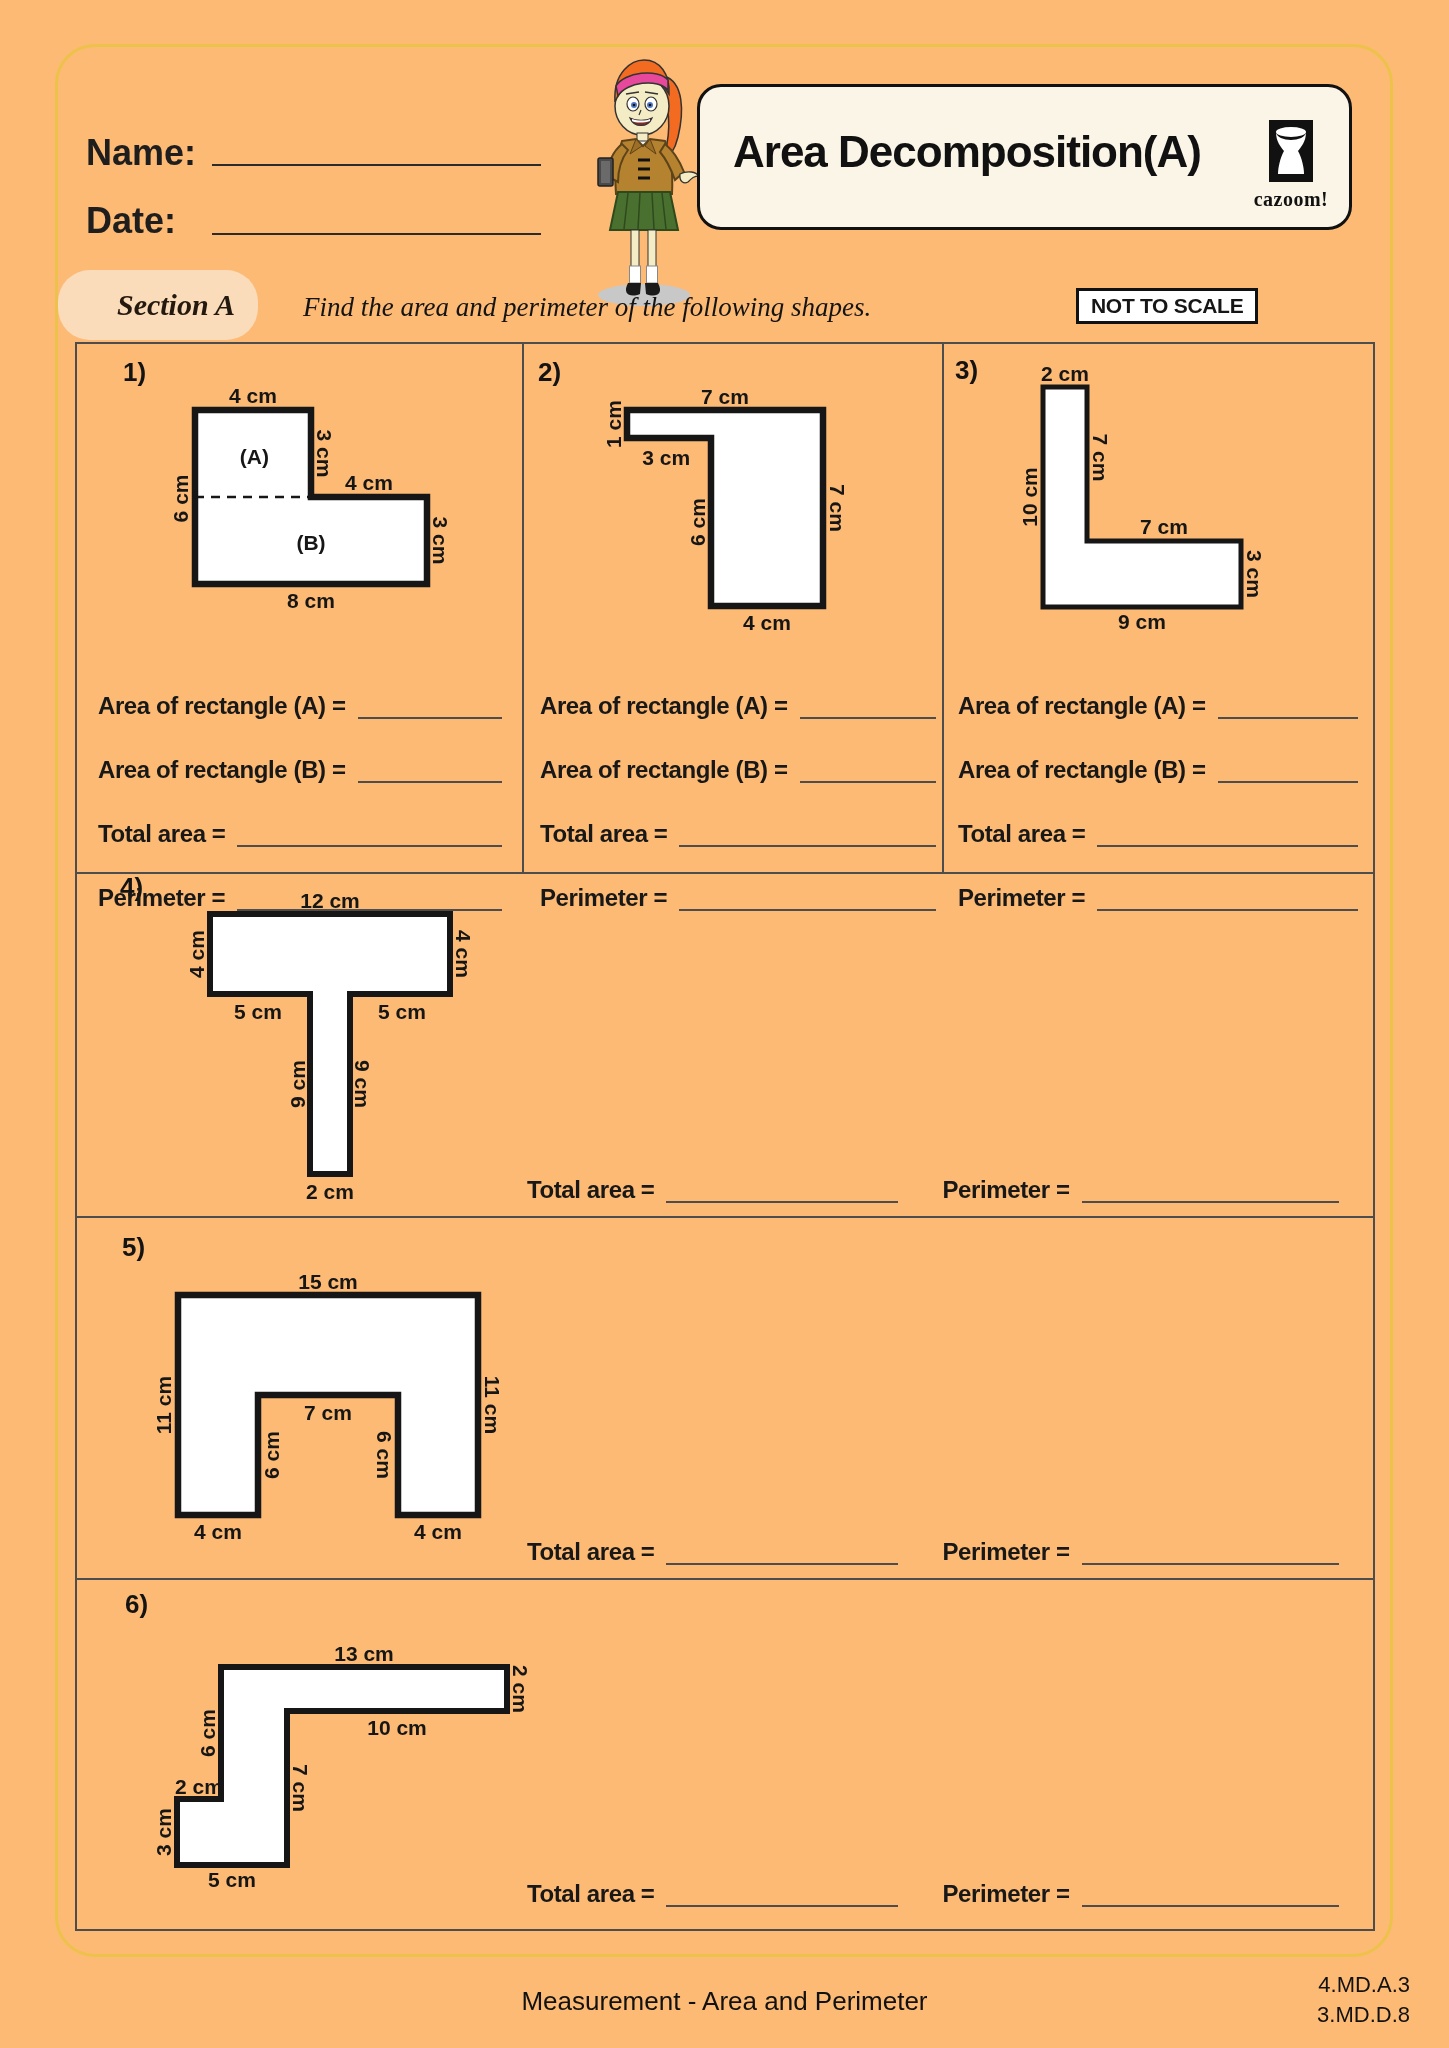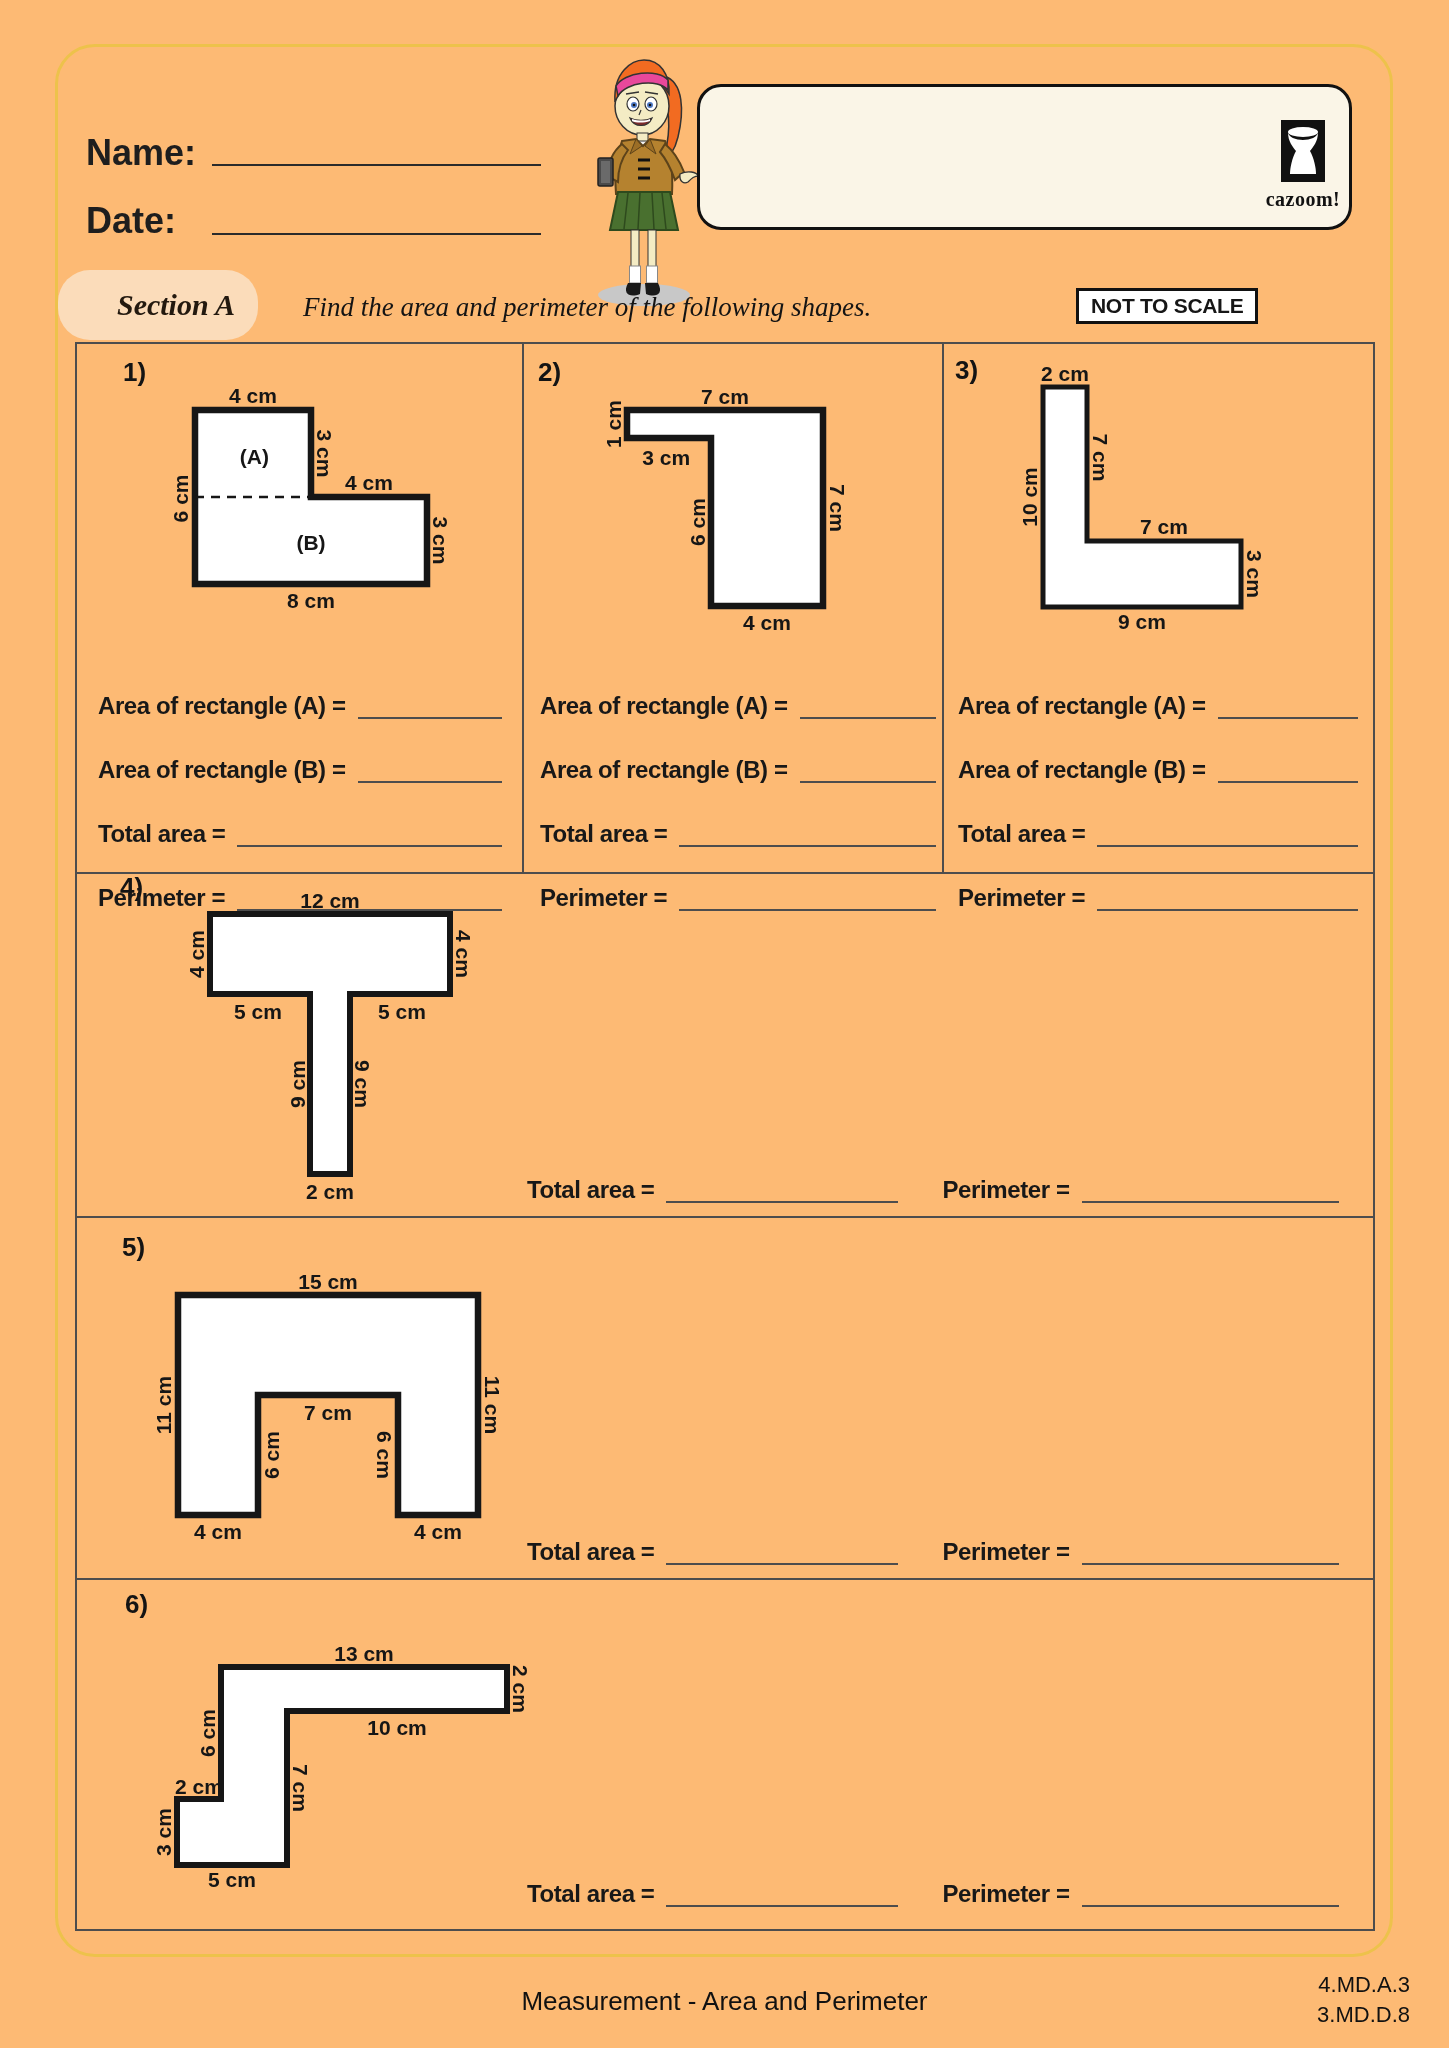--- a/index.html
+++ b/index.html
@@ -11,21 +11,21 @@
          border:3.5px solid #EDC24B;border-radius:40px;}
 
   
   .hd-label{position:absolute;font-weight:bold;font-size:36px;color:#1e1e1e;}
   .write-line{position:absolute;height:0;border-bottom:2px solid #2b2b2b;}
 
   .title-box{position:absolute;left:697px;top:84px;width:655px;height:146px;
              background:#FAF5E7;border:3px solid #111;border-radius:24px;}
   .title-text{position:absolute;left:733px;top:127px;font-size:44px;font-weight:bold;
               letter-spacing:-1px;color:#111;}
-  .logo{position:absolute;left:1246px;top:120px;width:90px;text-align:center;margin-left:12px;}
+  .logo{position:absolute;left:1246px;top:120px;width:90px;text-align:center;}
   .logo-text{font-family:"Liberation Serif",serif;font-weight:bold;font-size:20px;
              color:#111;margin-top:2px;letter-spacing:0.5px;}
 
   
   .section-pill{position:absolute;left:58px;top:270px;width:200px;height:70px;
                 background:#FBDCBA;border-radius:32px;display:flex;align-items:center;
                 justify-content:center;font-family:"Liberation Serif",serif;
                 font-style:italic;font-weight:bold;font-size:30px;color:#23190f;padding-left:36px;}
   .instruction{position:absolute;left:303px;top:292px;font-family:"Liberation Serif",serif;
                font-style:italic;font-size:27px;color:#141414;}
@@ -107,20 +107,21 @@
     <path d="M56,151 L52,187 M68,151 L66,187 M80,151 L82,187 M90,151 L94,187" stroke="#2e4a1d" stroke-width="1.5" fill="none"></path>
     <rect x="59" y="188" width="8" height="38" fill="#F4ECC4" stroke="#333" stroke-width="1"></rect>
     <rect x="76" y="188" width="8" height="38" fill="#F4ECC4" stroke="#333" stroke-width="1"></rect>
     <rect x="57.5" y="224" width="11" height="17" fill="#fff" stroke="#888" stroke-width="1"></rect>
     <rect x="74.5" y="224" width="11" height="17" fill="#fff" stroke="#888" stroke-width="1"></rect>
     <path d="M56,241 C50,252 58,256 68,252 L69,241 Z" fill="#1a1a1a"></path>
     <path d="M86,241 C92,252 84,256 74,252 L73,241 Z" fill="#1a1a1a"></path>
   </svg>
 
   <div class="title-box"></div>
+  <div class="title-text">Area Decomposition(A)</div>
   <div class="logo">
     <svg width="44" height="62" viewBox="0 0 44 62">
       <rect width="44" height="62" fill="#111"></rect>
       <ellipse cx="22" cy="12" rx="15" ry="5" fill="#fff"></ellipse>
       <path d="M7,12 C7,22 12,27 15,31 C11,38 9,48 9,54 L35,54 C35,48 33,38 29,31 C32,27 37,22 37,12 C37,17 29,20 22,20 C15,20 7,17 7,12 Z" fill="#fff"></path>
     </svg>
     <div class="logo-text">cazoom!</div>
   </div>
 
   <div class="section-pill">Section A</div>

